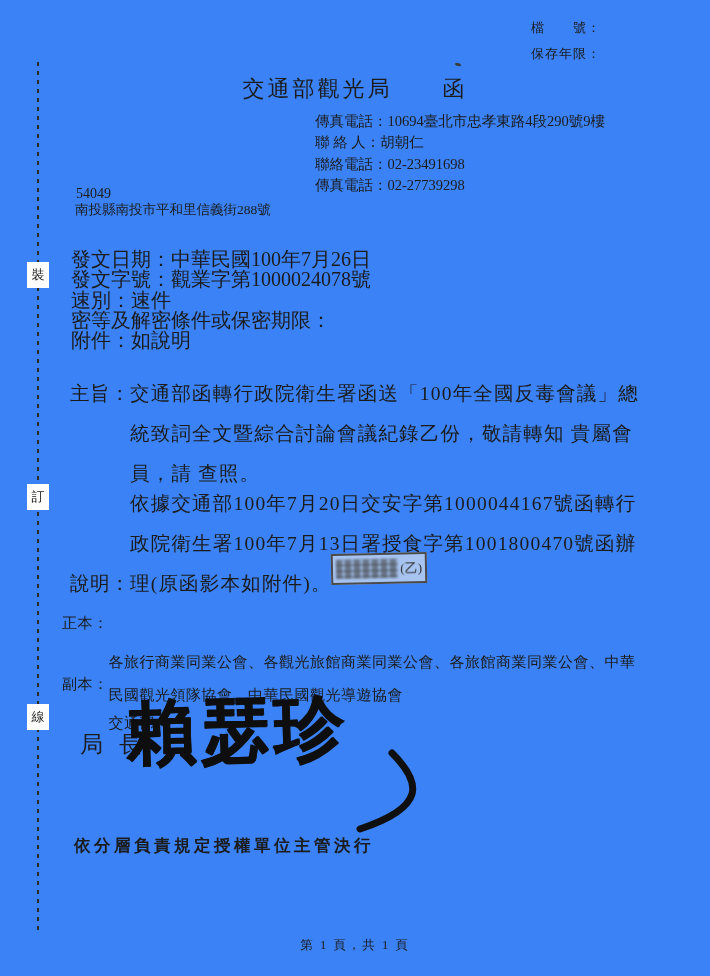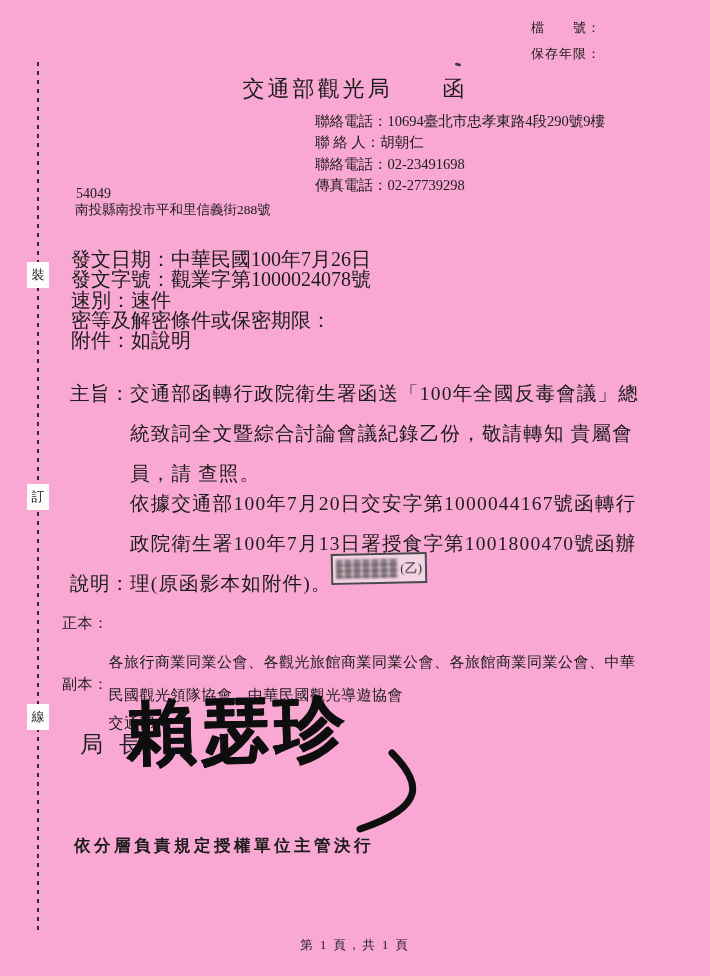--- a/index.html
+++ b/index.html
@@ -4,21 +4,21 @@
 <style>
   html, body {
     margin: 0; padding: 0;
     background: #fdfdfb;
     width: 710px; height: 976px;
     overflow: hidden;
   }
   .page {
     position: relative;
     width: 710px; height: 976px;
-    background: #f9a8d4;
+    background: #3b82f6;
     color: #1b1b1b;
     font-family: "Liberation Serif", "DejaVu Serif", serif;
   }
   .abs { position: absolute; }
 
   
   .file-no   { left: 531px; top: 19px;  font-size: 13px; letter-spacing: 1px; }
   .retention { left: 531px; top: 45px;  font-size: 13px; letter-spacing: 1px; }
 
   
@@ -114,21 +114,21 @@
 </head>
 <body>
 
 <div class="page">
 
   <div class="abs file-no">檔　　號：</div>
   <div class="abs retention">保存年限：</div>
 
   <div class="abs title">交通部觀光局　　函</div>
 
-  <div class="abs agency-line agency-l1">聯絡電話：10694臺北市忠孝東路4段290號9樓</div>
+  <div class="abs agency-line agency-l1">傳真電話：10694臺北市忠孝東路4段290號9樓</div>
   <div class="abs agency-line agency-l2">聯 絡 人：胡朝仁</div>
   <div class="abs agency-line agency-l3">聯絡電話：02-23491698</div>
   <div class="abs agency-line agency-l4">傳真電話：02-27739298</div>
 
   <div class="abs postal">54049</div>
   <div class="abs r-addr">南投縣南投市平和里信義街288號</div>
 
   <div class="abs meta-block">
     <div>發文日期：中華民國100年7月26日</div>
     <div>發文字號：觀業字第1000024078號</div>

